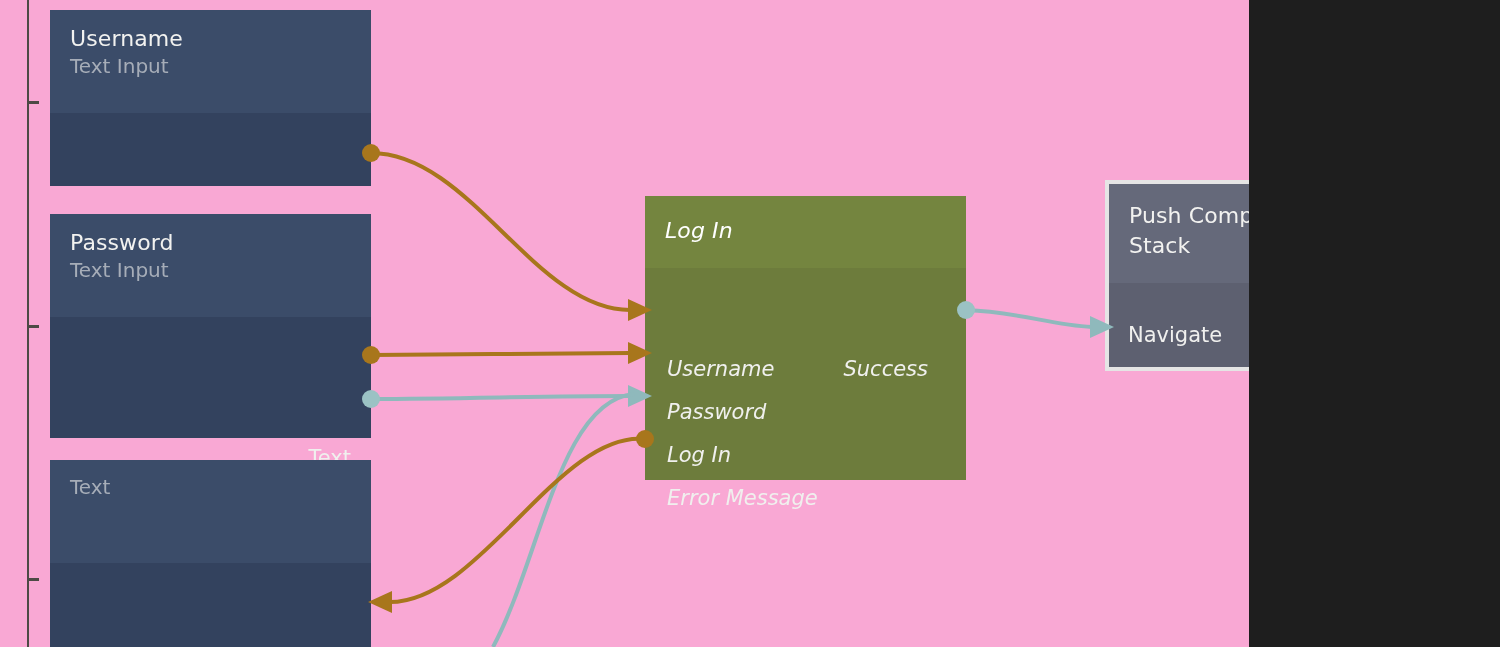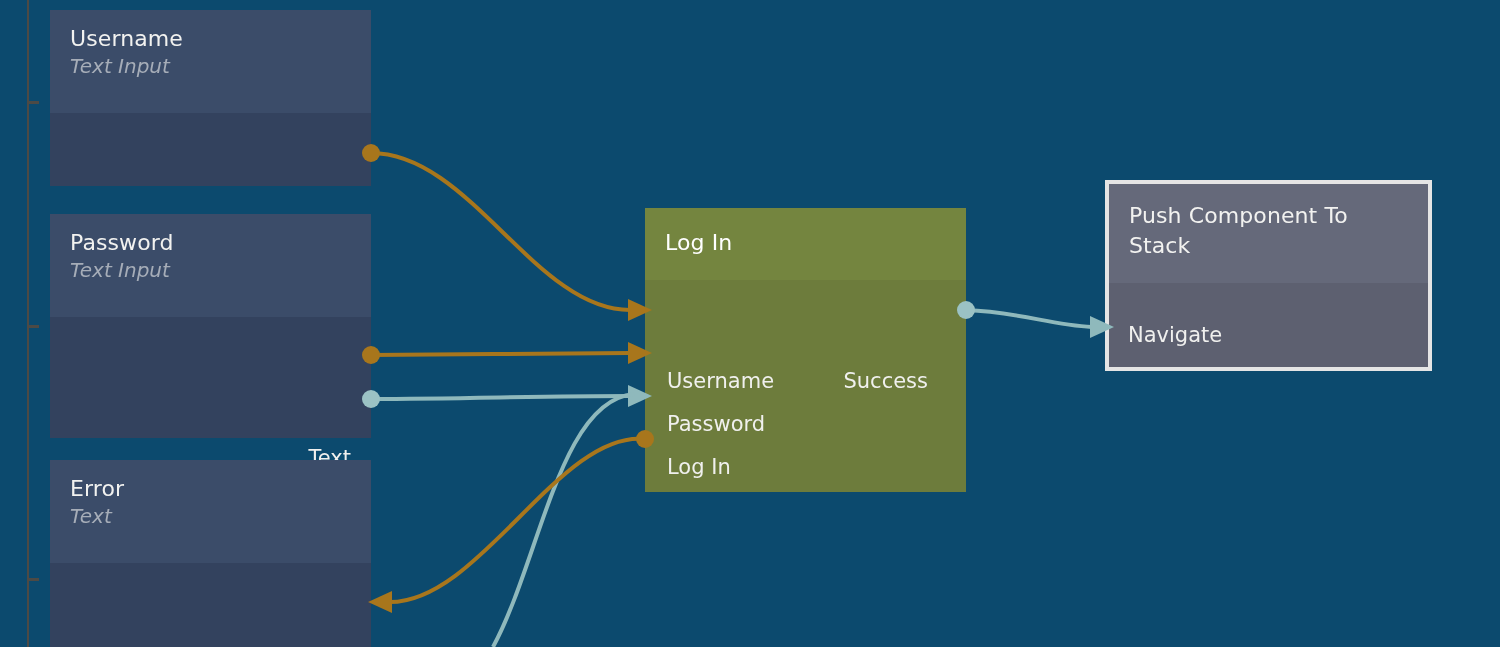--- a/index.html
+++ b/index.html
@@ -3,23 +3,23 @@
 <meta charset="utf-8">
 <title>Node Graph</title>
 <style>
   html, body {
     margin: 0;
     padding: 0;
     background: #1e1e1e;
   }
   #canvas {
     position: relative;
-    width: 1500px;
+    width: 1249px;
     height: 647px;
-    background: #0c4a6e;
+    background: #f9a8d4;
     overflow: hidden;
     font-family: "DejaVu Sans", "Liberation Sans", sans-serif;
     -webkit-font-smoothing: antialiased;
   }
 
   
   .gutter-line {
     position: absolute;
     left: 27px;
     top: 0;
@@ -49,21 +49,20 @@
     line-height: 29px;
     color: #f2f2f0;
     font-weight: 400;
     letter-spacing: 0.1px;
   }
   .node-subtitle {
     font-size: 20px;
     line-height: 27px;
     color: #a6adb8;
     font-weight: 400;
-    font-style: italic;
   }
   .node-body {
     box-sizing: border-box;
     position: relative;
   }
 
   
   .node-blue .node-header { background: #3b4c69; }
   .node-blue .node-body   { background: #33425e; }
 
@@ -133,36 +132,36 @@
       <div class="node-subtitle">Text Input</div>
     </div>
     <div class="node-body" style="height:121px;">
       <div class="port-row port-out" style="top:128px;"><span>Text</span></div>
       <div class="port-row port-out" style="top:172px;"><span>On Enter</span></div>
     </div>
   </div>
 
   <div class="node node-blue" style="left:50px; top:460px; width:321px; height:187px;">
     <div class="node-header" style="height:103px;">
-      <div class="node-title">Error</div>
       <div class="node-subtitle">Text</div>
     </div>
     <div class="node-body" style="height:84px;">
       
     </div>
   </div>
 
-  <div class="node node-green" style="left:645px; top:208px; width:321px; height:284px;">
+  <div class="node node-green" style="left:645px; top:196px; width:321px; height:284px;font-style:italic;">
     <div class="node-header" style="height:72px;">
       <div class="node-title" style="margin-top:6px;">Log In</div>
     </div>
     <div class="node-body" style="height:212px;">
       <div class="port-row port-in" style="top:88px;"><span>Username</span></div>
       <div class="port-row port-in" style="top:131px;"><span>Password</span></div>
       <div class="port-row port-in" style="top:174px;"><span>Log In</span></div>
+      <div class="port-row port-in" style="top:217px;"><span>Error Message</span></div>
       <div class="port-row port-out" style="top:88px; right:38px;margin-left:23px;"><span>Success</span></div>
     </div>
   </div>
 
   <div class="node node-gray" style="left:1105px; top:180px; width:327px; height:191px;">
     <div class="node-header" style="height:99px; padding-top:17px;">
       <div class="node-title" style="line-height:30px;">Push Component To Stack</div>
     </div>
     <div class="node-body" style="height:84px;">
       <div class="port-row port-in" style="top:39px; left:19px;"><span>Navigate</span></div>

